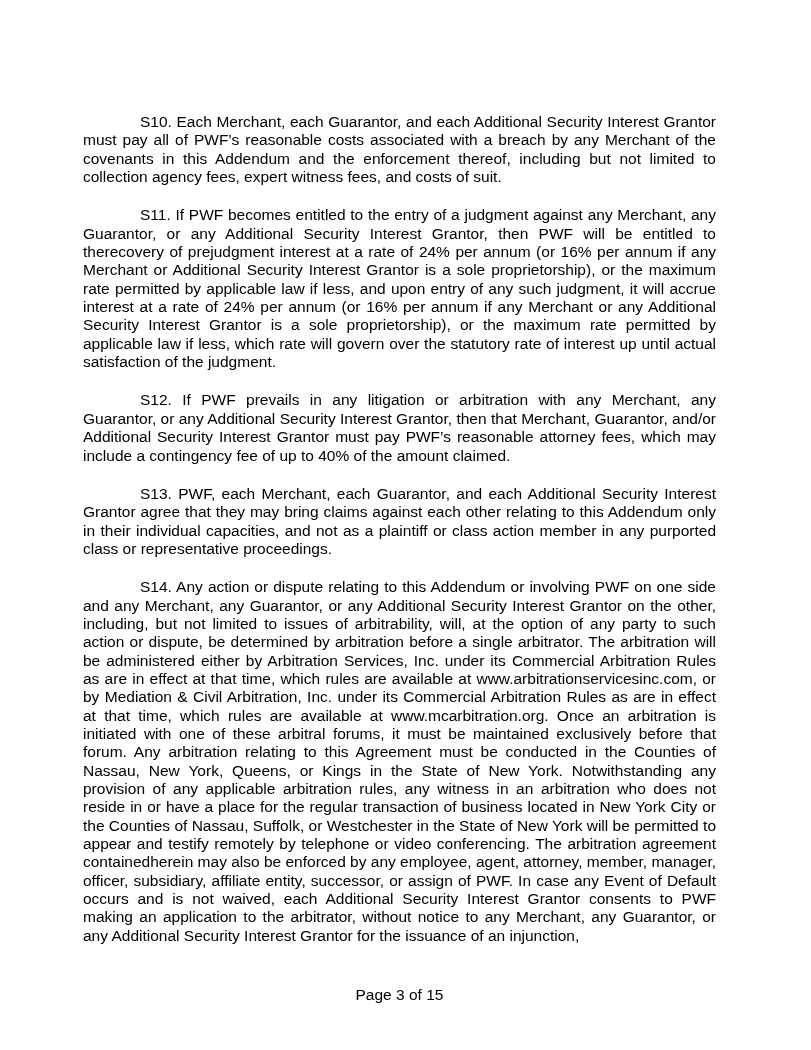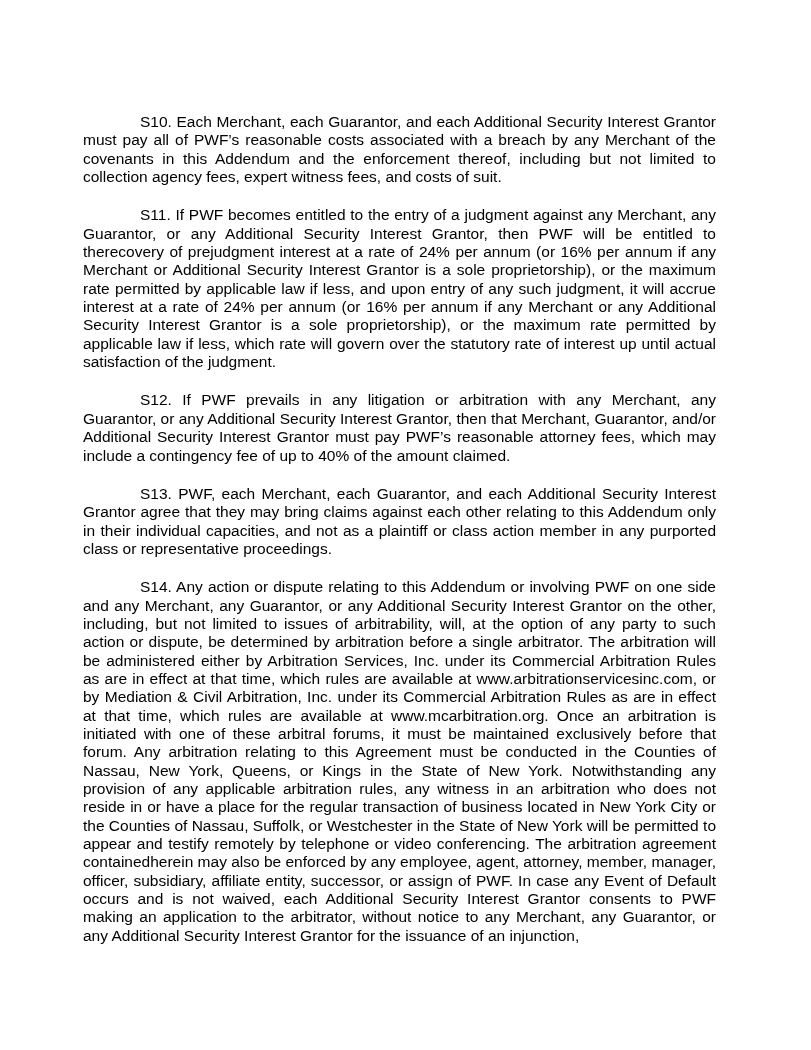--- a/index.html
+++ b/index.html
@@ -51,13 +51,14 @@
 <body>
 
 <div class="page">
   <div class="content">
     <p class="para">S10. Each Merchant, each Guarantor, and each Additional Security Interest Grantor must pay all of PWF’s reasonable costs associated with a breach by any Merchant of the covenants in this Addendum and the enforcement thereof, including but not limited to collection agency fees, expert witness fees, and costs of suit.</p>
     <p class="para">S11. If PWF becomes entitled to the entry of a judgment against any Merchant, any Guarantor, or any Additional Security Interest Grantor, then PWF will be entitled to therecovery of prejudgment interest at a rate of 24% per annum (or 16% per annum if any Merchant or Additional Security Interest Grantor is a sole proprietorship), or the maximum rate permitted by applicable law if less, and upon entry of any such judgment, it will accrue interest at a rate of 24% per annum (or 16% per annum if any Merchant or any Additional Security Interest Grantor is a sole proprietorship), or the maximum rate permitted by applicable law if less, which rate will govern over the statutory rate of interest up until actual satisfaction of the judgment.</p>
     <p class="para">S12. If PWF prevails in any litigation or arbitration with any Merchant, any Guarantor, or any Additional Security Interest Grantor, then that Merchant, Guarantor, and/or Additional Security Interest Grantor must pay PWF’s reasonable attorney fees, which may include a contingency fee of up to 40% of the amount claimed.</p>
     <p class="para">S13. PWF, each Merchant, each Guarantor, and each Additional Security Interest Grantor agree that they may bring claims against each other relating to this Addendum only in their individual capacities, and not as a plaintiff or class action member in any purported class or representative proceedings.</p>
     <p class="para">S14. Any action or dispute relating to this Addendum or involving PWF on one side and any Merchant, any Guarantor, or any Additional Security Interest Grantor on the other, including, but not limited to issues of arbitrability, will, at the option of any party to such action or dispute, be determined by arbitration before a single arbitrator. The arbitration will be administered either by Arbitration Services, Inc. under its Commercial Arbitration Rules as are in effect at that time, which rules are available at www.arbitrationservicesinc.com, or by Mediation &amp; Civil Arbitration, Inc. under its Commercial Arbitration Rules as are in effect at that time, which rules are available at www.mcarbitration.org. Once an arbitration is initiated with one of these arbitral forums, it must be maintained exclusively before that forum. Any arbitration relating to this Agreement must be conducted in the Counties of Nassau, New York, Queens, or Kings in the State of New York. Notwithstanding any provision of any applicable arbitration rules, any witness in an arbitration who does not reside in or have a place for the regular transaction of business located in New York City or the Counties of Nassau, Suffolk, or Westchester in the State of New York will be permitted to appear and testify remotely by telephone or video conferencing. The arbitration agreement containedherein may also be enforced by any employee, agent, attorney, member, manager, officer, subsidiary, affiliate entity, successor, or assign of PWF. In case any Event of Default occurs and is not waived, each Additional Security Interest Grantor consents to PWF making an application to the arbitrator, without notice to any Merchant, any Guarantor, or any Additional Security Interest Grantor for the issuance of an injunction,</p>
   </div>
+  <div class="footer">Page 3 of 15</div>
 </div>
 
 </body></html>

